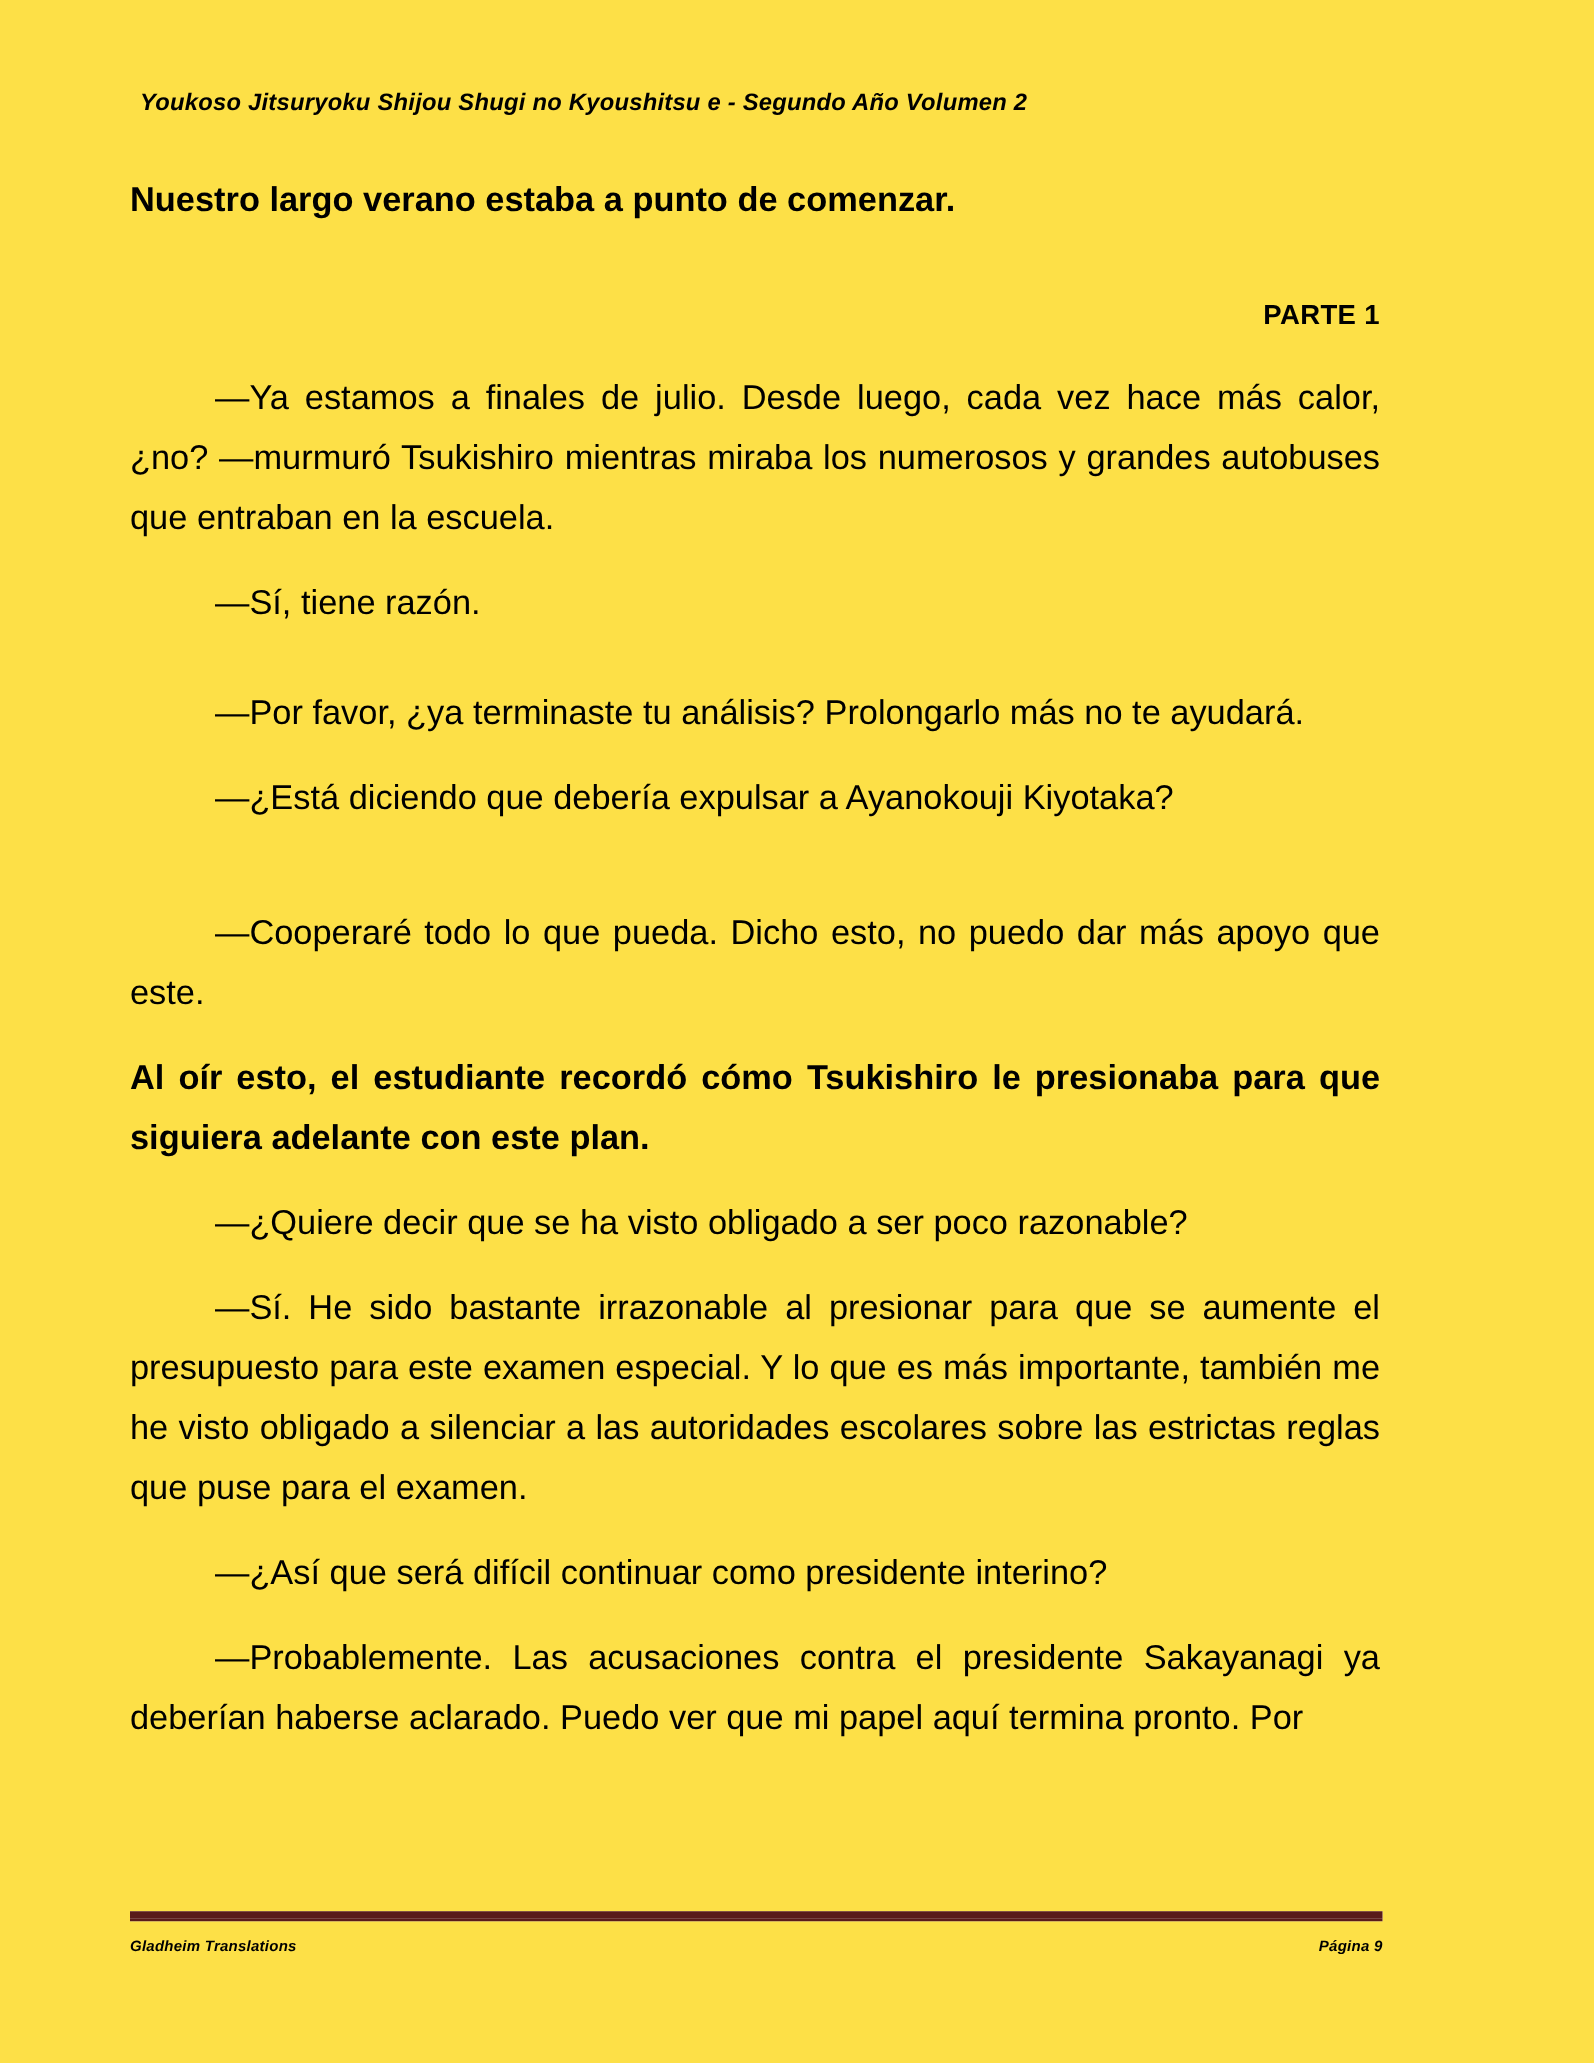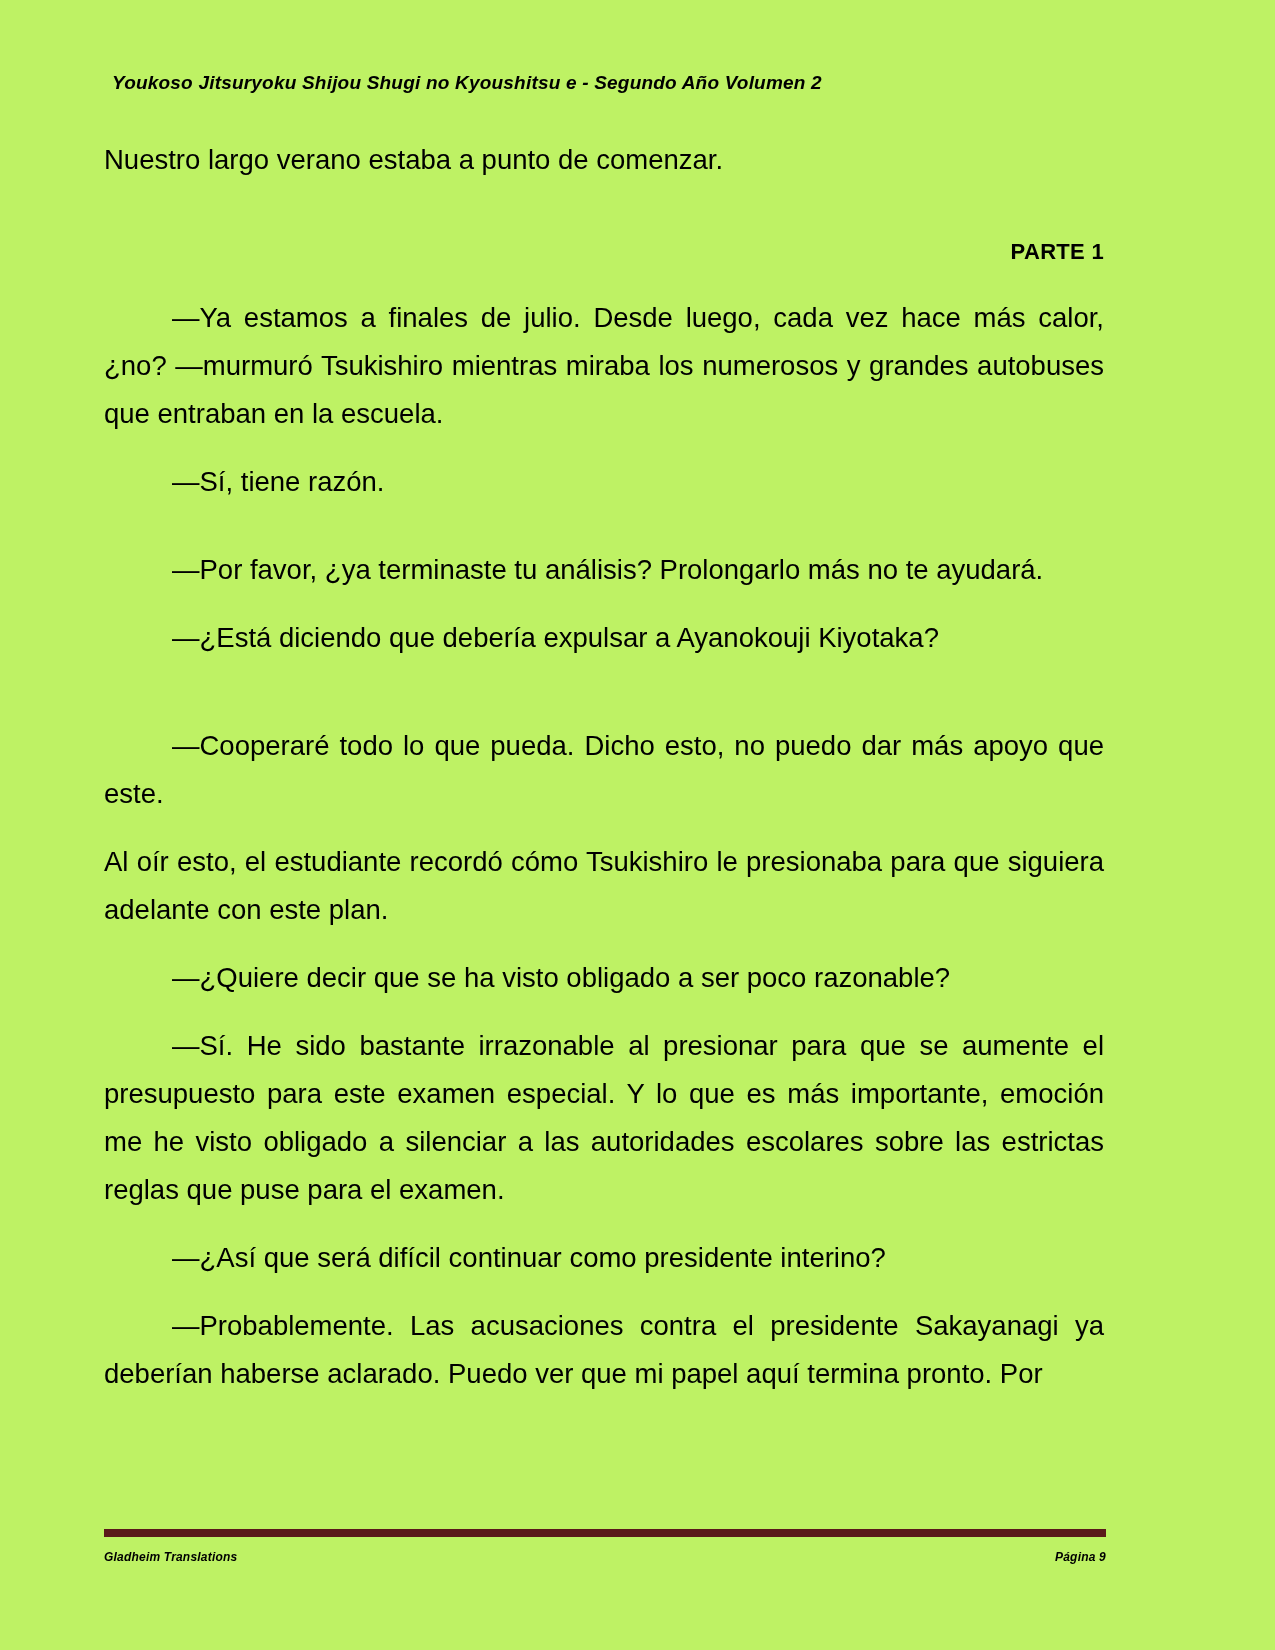--- a/index.html
+++ b/index.html
@@ -8,21 +8,21 @@
     background: #ffffff;
   }
   body {
     font-family: "Liberation Sans Narrow", "Liberation Sans", sans-serif;
     color: #000000;
   }
   .page {
     position: relative;
     width: 1275px;
     height: 1650px;
-    background: #bef264;
+    background: #fde047;
     box-sizing: border-box;
     overflow: hidden;
   }
 
   
   .running-header {
     position: absolute;
     left: 112px;
     top: 72px;
     width: 1050px;
@@ -50,20 +50,21 @@
     font-size: 27.5px;
     line-height: 48px;
     text-align: justify;
     text-justify: inter-word;
     color: #000000;
     font-weight: normal;
     -webkit-font-smoothing: none;
   }
   p.para.flush {
     text-indent: 0;
+    font-weight: bold;
   }
   p.para.indent {
     text-indent: 68px;
   }
   p.para.nojust {
     text-align: left;
   }
 
   .gap-sm { height: 20px; }
   .gap-lg { height: 46px; }
@@ -159,21 +160,21 @@
     <div class="gap-sm"></div>
 
     <p class="para flush">Al oír esto, el estudiante recordó cómo Tsukishiro le presionaba para que siguiera adelante con este plan.</p>
 
     <div class="gap-sm"></div>
 
     <p class="para indent nojust">—¿Quiere decir que se ha visto obligado a ser poco razonable?</p>
 
     <div class="gap-sm"></div>
 
-    <p class="para indent">—Sí. He sido bastante irrazonable al presionar para que se aumente el presupuesto para este examen especial. Y lo que es más importante, emoción me he visto obligado a silenciar a las autoridades escolares sobre las estrictas reglas que puse para el examen.</p>
+    <p class="para indent">—Sí. He sido bastante irrazonable al presionar para que se aumente el presupuesto para este examen especial. Y lo que es más importante, también me he visto obligado a silenciar a las autoridades escolares sobre las estrictas reglas que puse para el examen.</p>
 
     <div class="gap-sm"></div>
 
     <p class="para indent nojust">—¿Así que será difícil continuar como presidente interino?</p>
 
     <div class="gap-sm"></div>
 
     <p class="para indent">—Probablemente. Las acusaciones contra el presidente Sakayanagi ya deberían haberse aclarado. Puedo ver que mi papel aquí termina pronto. Por</p>
 
   </div>

